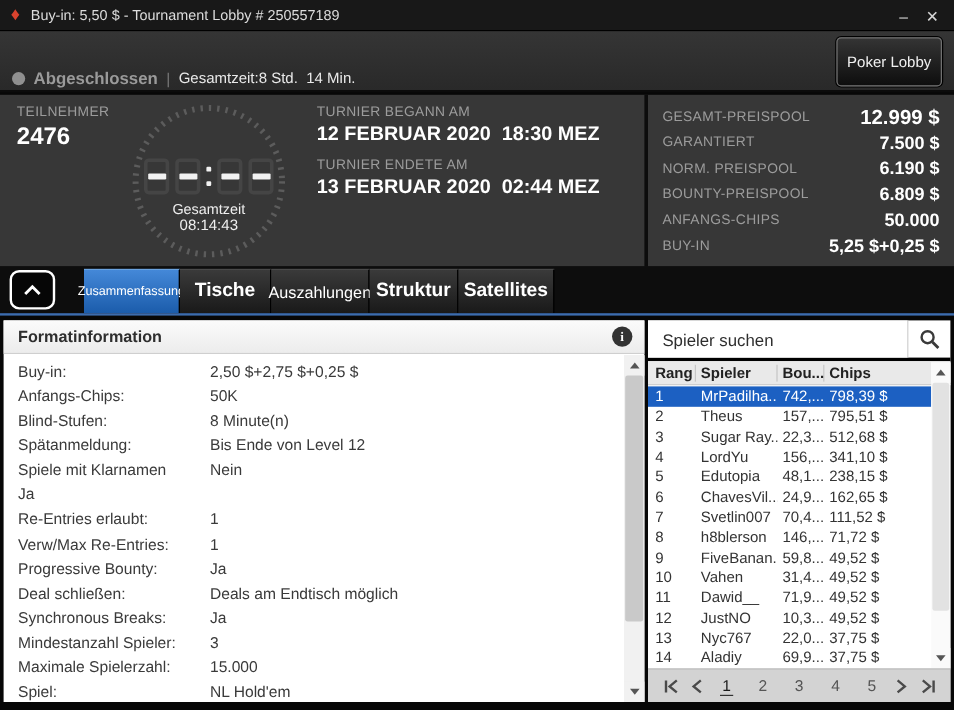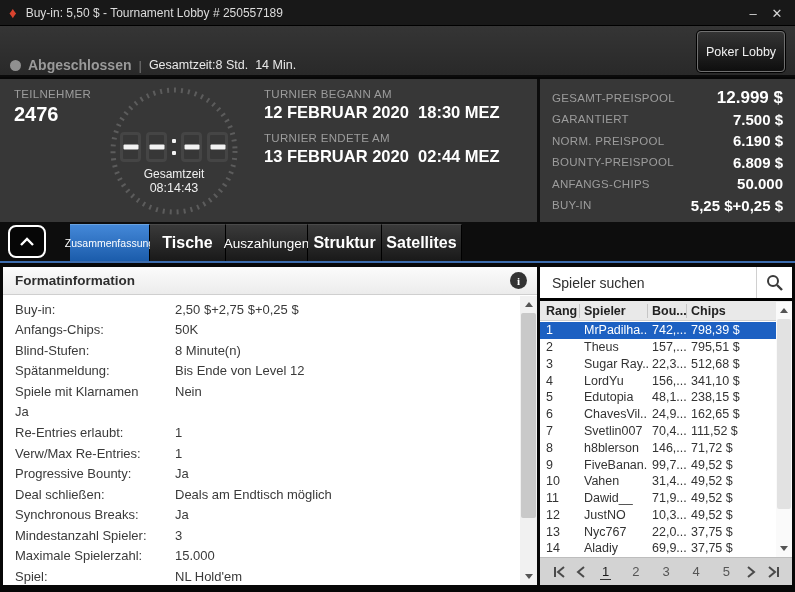--- a/index.html
+++ b/index.html
@@ -375,21 +375,21 @@
         </div>
           <div class="prow">
           <span class="col-rank">8</span>
           <span class="col-name">h8blerson</span>
           <span class="col-bou">146,...</span>
           <span class="col-chips">71,72 $</span>
         </div>
           <div class="prow">
           <span class="col-rank">9</span>
           <span class="col-name">FiveBanan...</span>
-          <span class="col-bou">99,7...</span>
+          <span class="col-bou">59,8...</span>
           <span class="col-chips">49,52 $</span>
         </div>
           <div class="prow">
           <span class="col-rank">10</span>
           <span class="col-name">Vahen</span>
           <span class="col-bou">31,4...</span>
           <span class="col-chips">49,52 $</span>
         </div>
           <div class="prow">
           <span class="col-rank">11</span>

